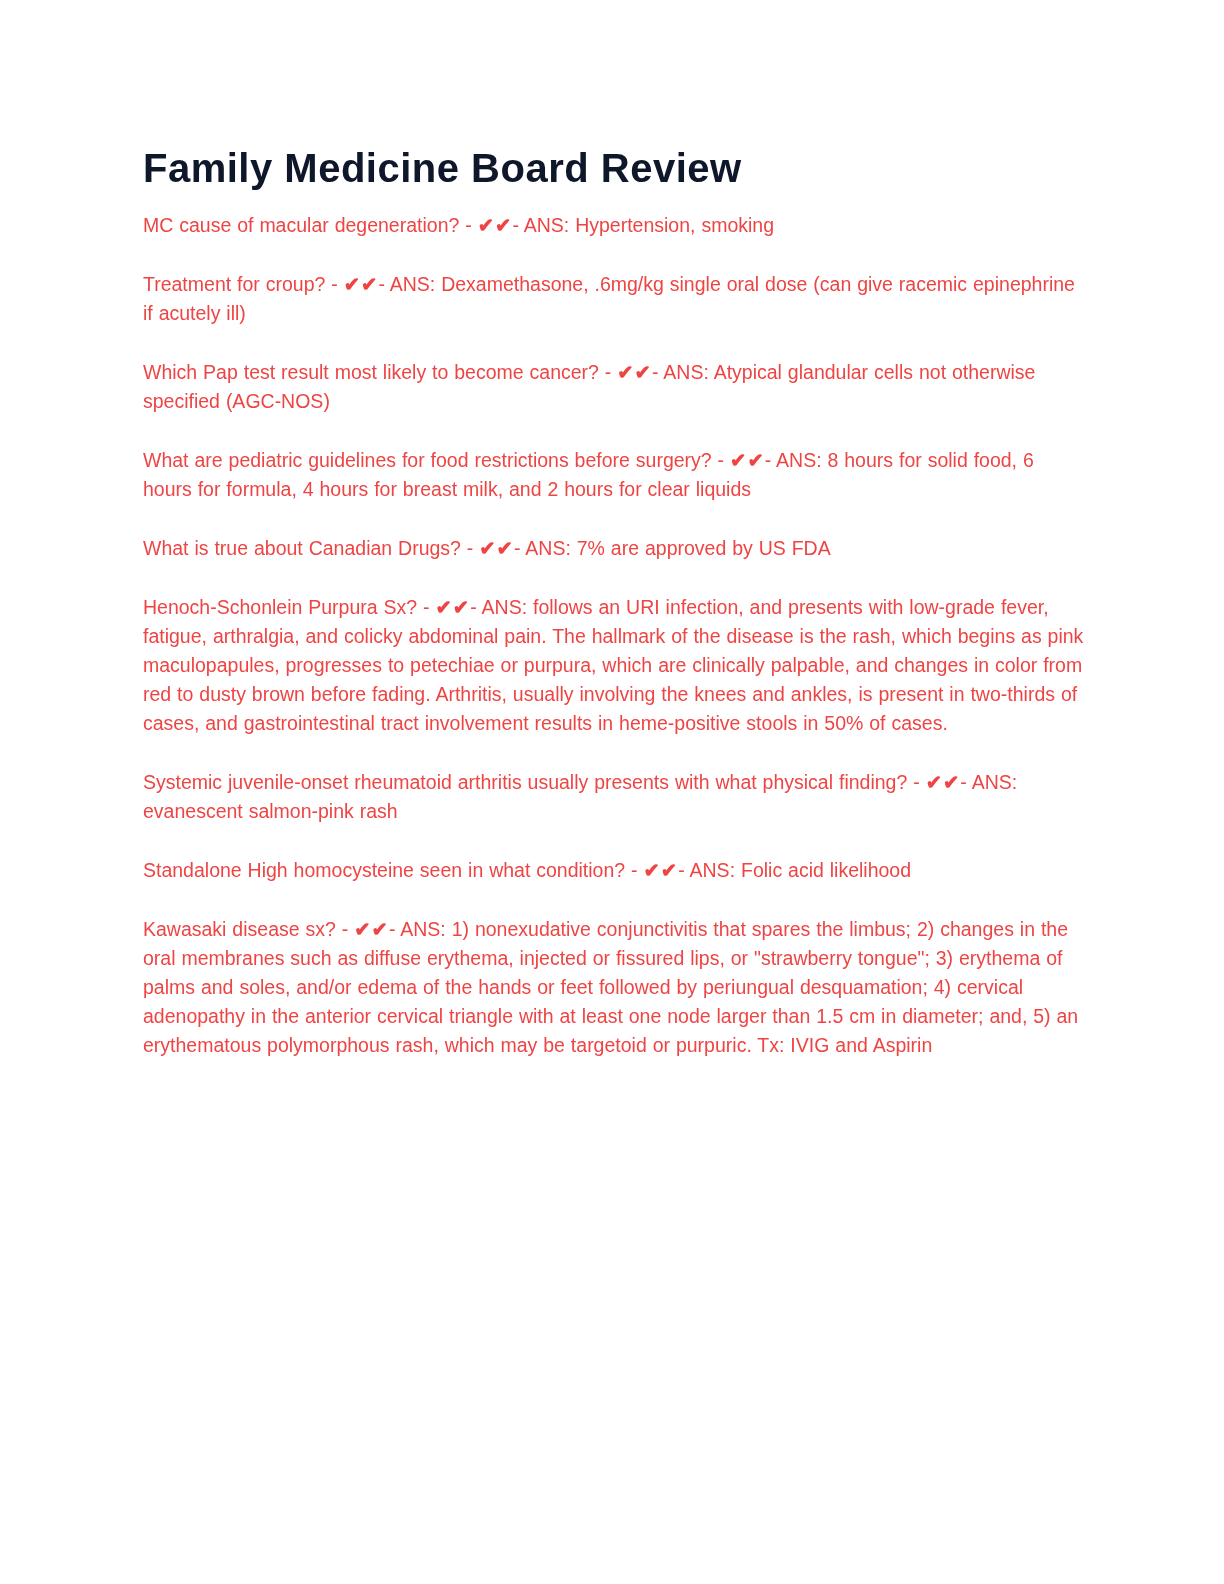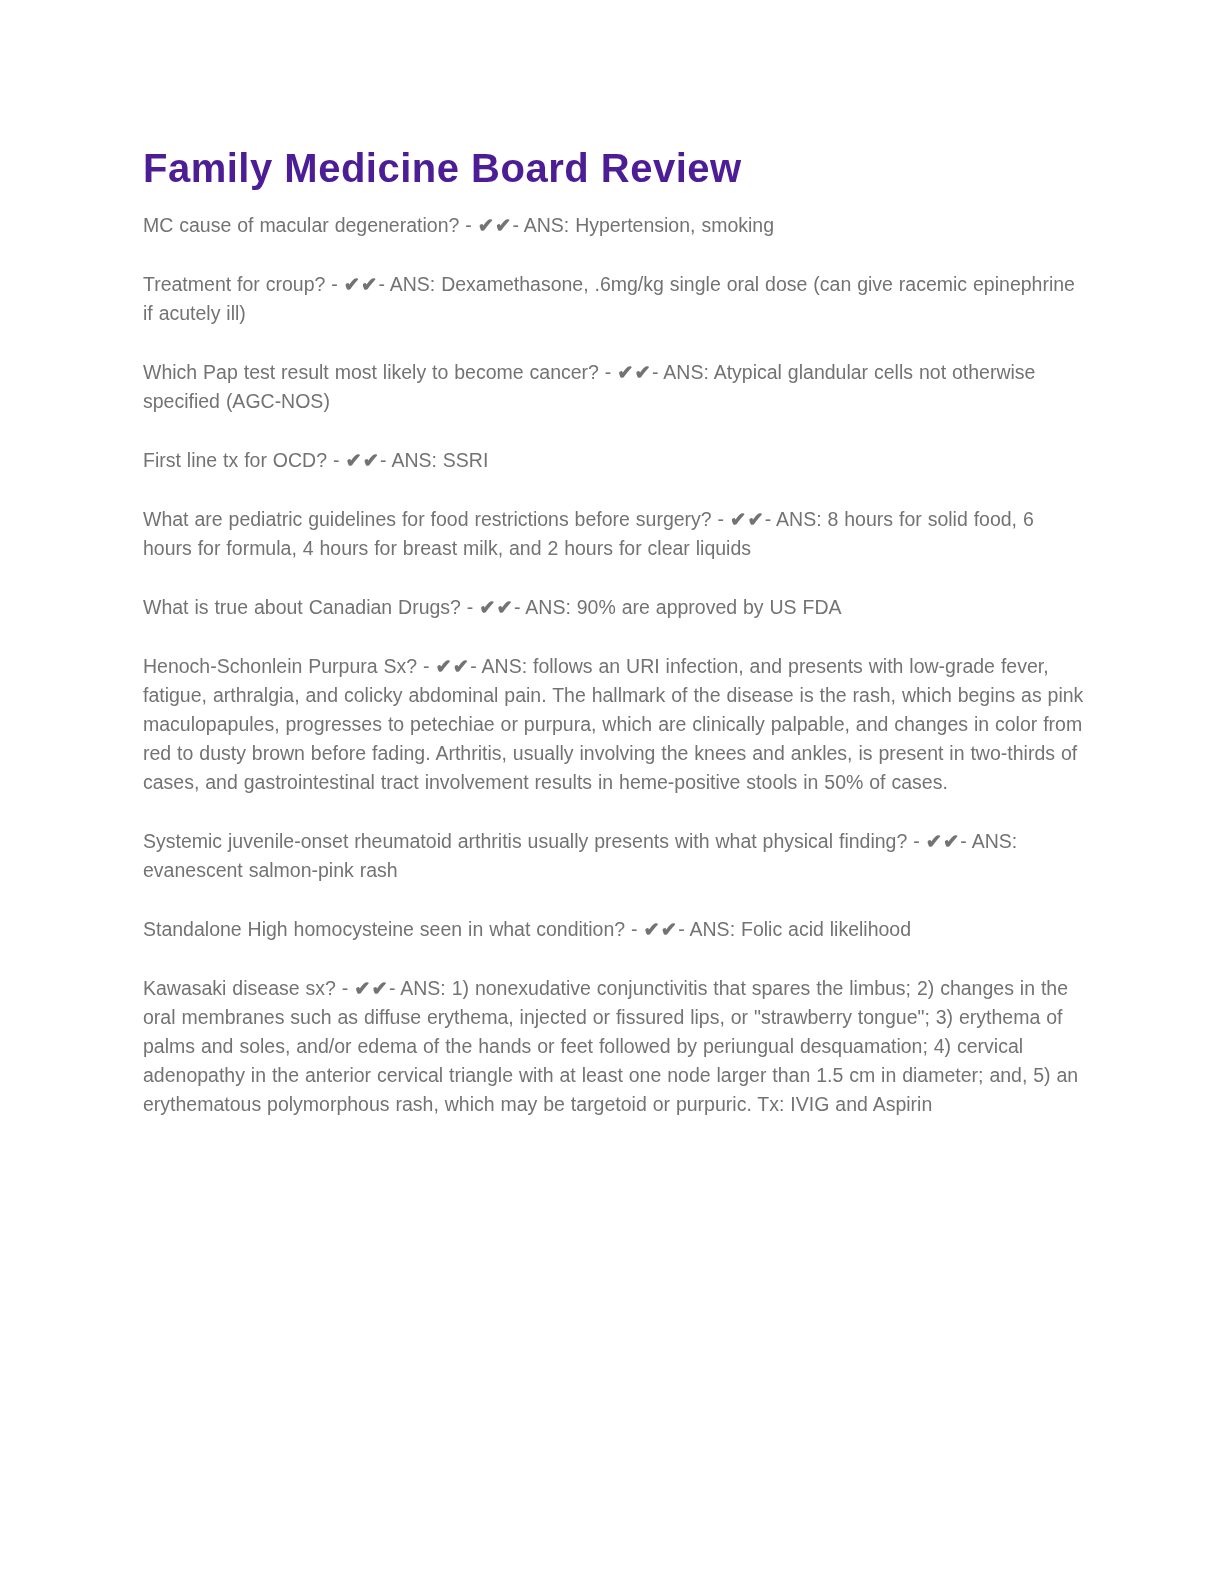--- a/index.html
+++ b/index.html
@@ -19,50 +19,49 @@
     position: absolute;
     left: 143px;
     top: 146px;
     width: 942px;
   }
   h1.doc-title {
     margin: 0 0 21px 0;
     font-size: 40px;
     line-height: 44px;
     font-weight: 700;
-    color: #4c1d95;
+    color: #0f172a;
     letter-spacing: 0.5px;
   }
   .qa-list p.qa-item {
     margin: 0 0 30px 0;
     font-size: 19.5px;
     line-height: 29px;
-    color: #737373;
+    color: #ef4444;
     word-spacing: 0.5px;
   }
   .qa-list p.qa-item:last-child {
     margin-bottom: 0;
   }
   .check {
     font-weight: 700;
     letter-spacing: 1px;
   }
 </style>
 </head>
 <body>
 
 <div class="page">
   <div class="content">
     <h1 class="doc-title">Family Medicine Board Review</h1>
     <div class="qa-list" id="qa-list">
         <p class="qa-item"><span>MC cause of macular degeneration?</span><span> - </span><span class="check">✔✔</span><span>- </span><span>ANS: </span><span>Hypertension, smoking</span></p>
         <p class="qa-item"><span>Treatment for croup?</span><span> - </span><span class="check">✔✔</span><span>- </span><span>ANS: </span><span>Dexamethasone, .6mg/kg single oral dose (can give racemic epinephrine if acutely ill)</span></p>
         <p class="qa-item"><span>Which Pap test result most likely to become cancer?</span><span> - </span><span class="check">✔✔</span><span>- </span><span>ANS: </span><span>Atypical glandular cells not otherwise specified (AGC-NOS)</span></p>
-        <p class="qa-item"><span>First line tx for OCD?</span><span> - </span><span class="check">✔✔</span><span>- </span><span>ANS: </span><span>SSRI</span></p>
         <p class="qa-item"><span>What are pediatric guidelines for food restrictions before surgery?</span><span> - </span><span class="check">✔✔</span><span>- </span><span>ANS: </span><span>8 hours for solid food, 6 hours for formula, 4 hours for breast milk, and 2 hours for clear liquids</span></p>
-        <p class="qa-item"><span>What is true about Canadian Drugs?</span><span> - </span><span class="check">✔✔</span><span>- </span><span>ANS: </span><span>90% are approved by US FDA</span></p>
+        <p class="qa-item"><span>What is true about Canadian Drugs?</span><span> - </span><span class="check">✔✔</span><span>- </span><span>ANS: </span><span>7% are approved by US FDA</span></p>
         <p class="qa-item"><span>Henoch-Schonlein Purpura Sx?</span><span> - </span><span class="check">✔✔</span><span>- </span><span>ANS: </span><span>follows an URI infection, and presents with low-grade fever, fatigue, arthralgia, and colicky abdominal pain. The hallmark of the disease is the rash, which begins as pink maculopapules, progresses to petechiae or purpura, which are clinically palpable, and changes in color from red to dusty brown before fading. Arthritis, usually involving the knees and ankles, is present in two-thirds of cases, and gastrointestinal tract involvement results in heme-positive stools in 50% of cases.</span></p>
         <p class="qa-item"><span>Systemic juvenile-onset rheumatoid arthritis usually presents with what physical finding?</span><span> - </span><span class="check">✔✔</span><span>- </span><span>ANS: </span><span>evanescent salmon-pink rash</span></p>
         <p class="qa-item"><span>Standalone High homocysteine seen in what condition?</span><span> - </span><span class="check">✔✔</span><span>- </span><span>ANS: </span><span>Folic acid likelihood</span></p>
         <p class="qa-item"><span>Kawasaki disease sx?</span><span> - </span><span class="check">✔✔</span><span>- </span><span>ANS: </span><span>1) nonexudative conjunctivitis that spares the limbus; 2) changes in the oral membranes such as diffuse erythema, injected or fissured lips, or "strawberry tongue"; 3) erythema of palms and soles, and/or edema of the hands or feet followed by periungual desquamation; 4) cervical adenopathy in the anterior cervical triangle with at least one node larger than 1.5 cm in diameter; and, 5) an erythematous polymorphous rash, which may be targetoid or purpuric. Tx: IVIG and Aspirin</span></p>
       </div>
   </div>
 </div>
 
 </body></html>

